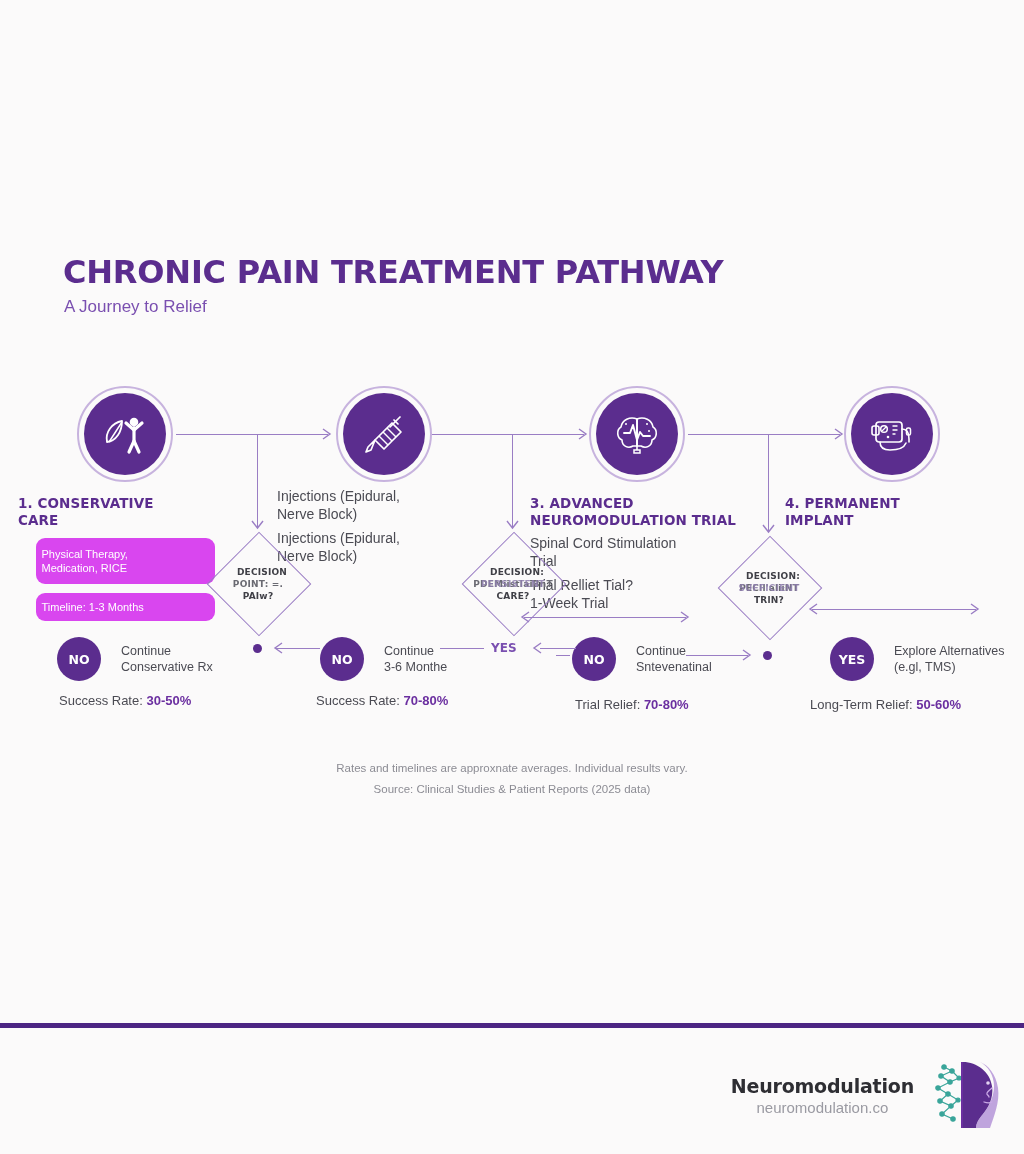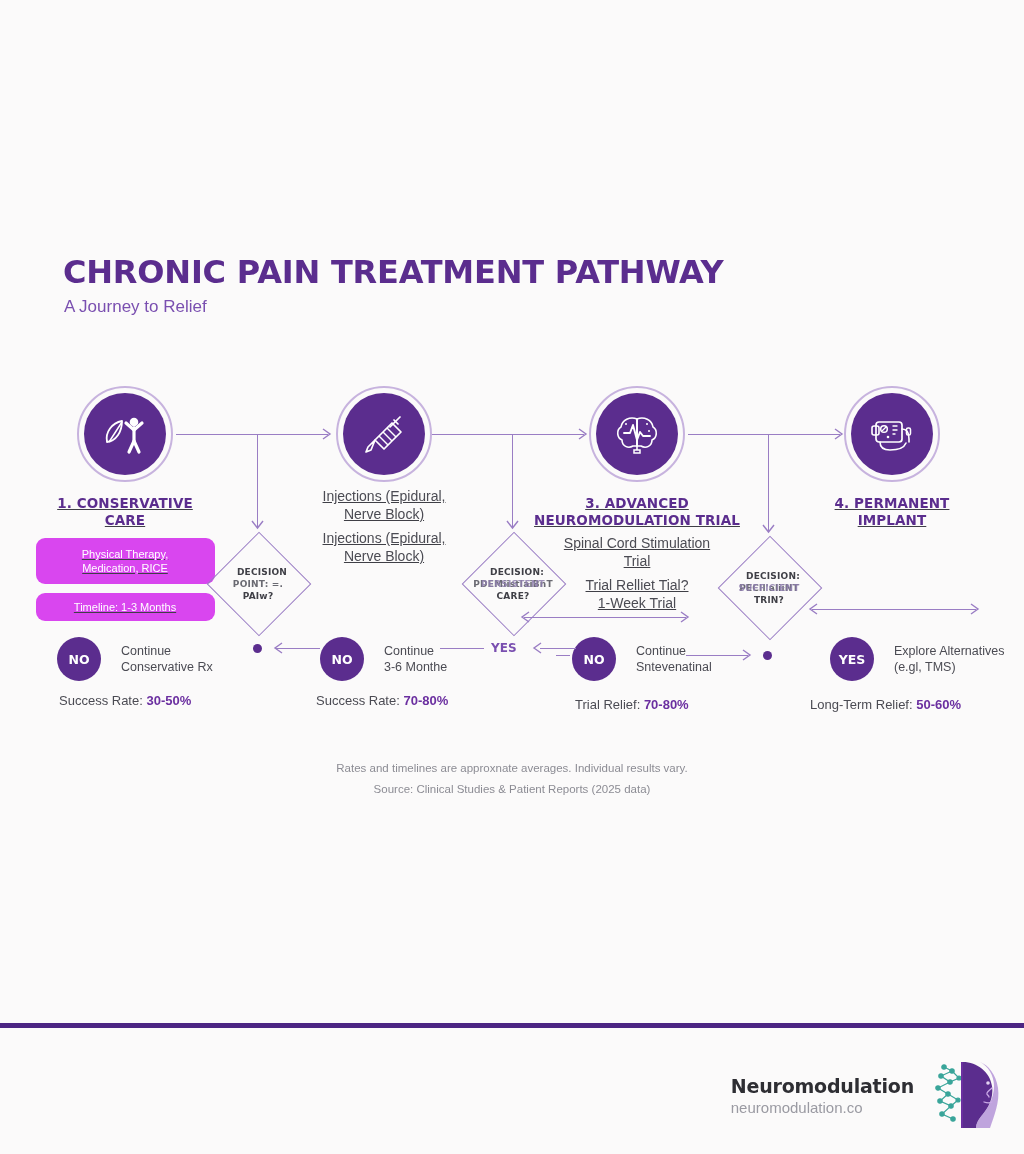--- a/index.html
+++ b/index.html
@@ -19,21 +19,21 @@
     font-size:32px;font-weight:bold;letter-spacing:-0.2px;
     color:#5b2d8e;
     font-family:"DejaVu Sans", sans-serif;
   }
   .subtitle{
     position:absolute;left:64px;top:297px;
     font-size:17px;color:#7a4fb0;font-weight:400;
   }
 
   
-  .col{position:absolute;top:386px;width:214px;text-align:center;text-decoration:underline;}
+  .col{position:absolute;top:386px;width:214px;}
   .col1{left:18px;}
   .col2{left:277px;}
   .col3{left:530px;}
   .col4{left:785px;}
 
   .circle-wrap{
     width:96px;height:96px;margin:0 auto;position:relative;
   }
   .ring{
     position:absolute;inset:0;border-radius:50%;
@@ -129,21 +129,21 @@
 
   
   .divider{
     position:absolute;left:0;top:1023px;width:1024px;height:5px;
     background:#4c2583;
   }
   .brand{
     position:absolute;right:22px;top:1058px;
     display:flex;align-items:center;gap:14px;
   }
-  .brand-text{text-align:left;}
+  .brand-text{text-align:center;}
   .brand-name{
     font-size:19px;font-weight:bold;color:#2e2e33;
     font-family:"DejaVu Sans", sans-serif;letter-spacing:-0.2px;
   }
   .brand-url{font-size:15px;color:#9a9aa2;margin-top:2px;}
   .brand-logo{width:74px;height:74px;flex:none;}
 </style>
 </head>
 <body>
 

